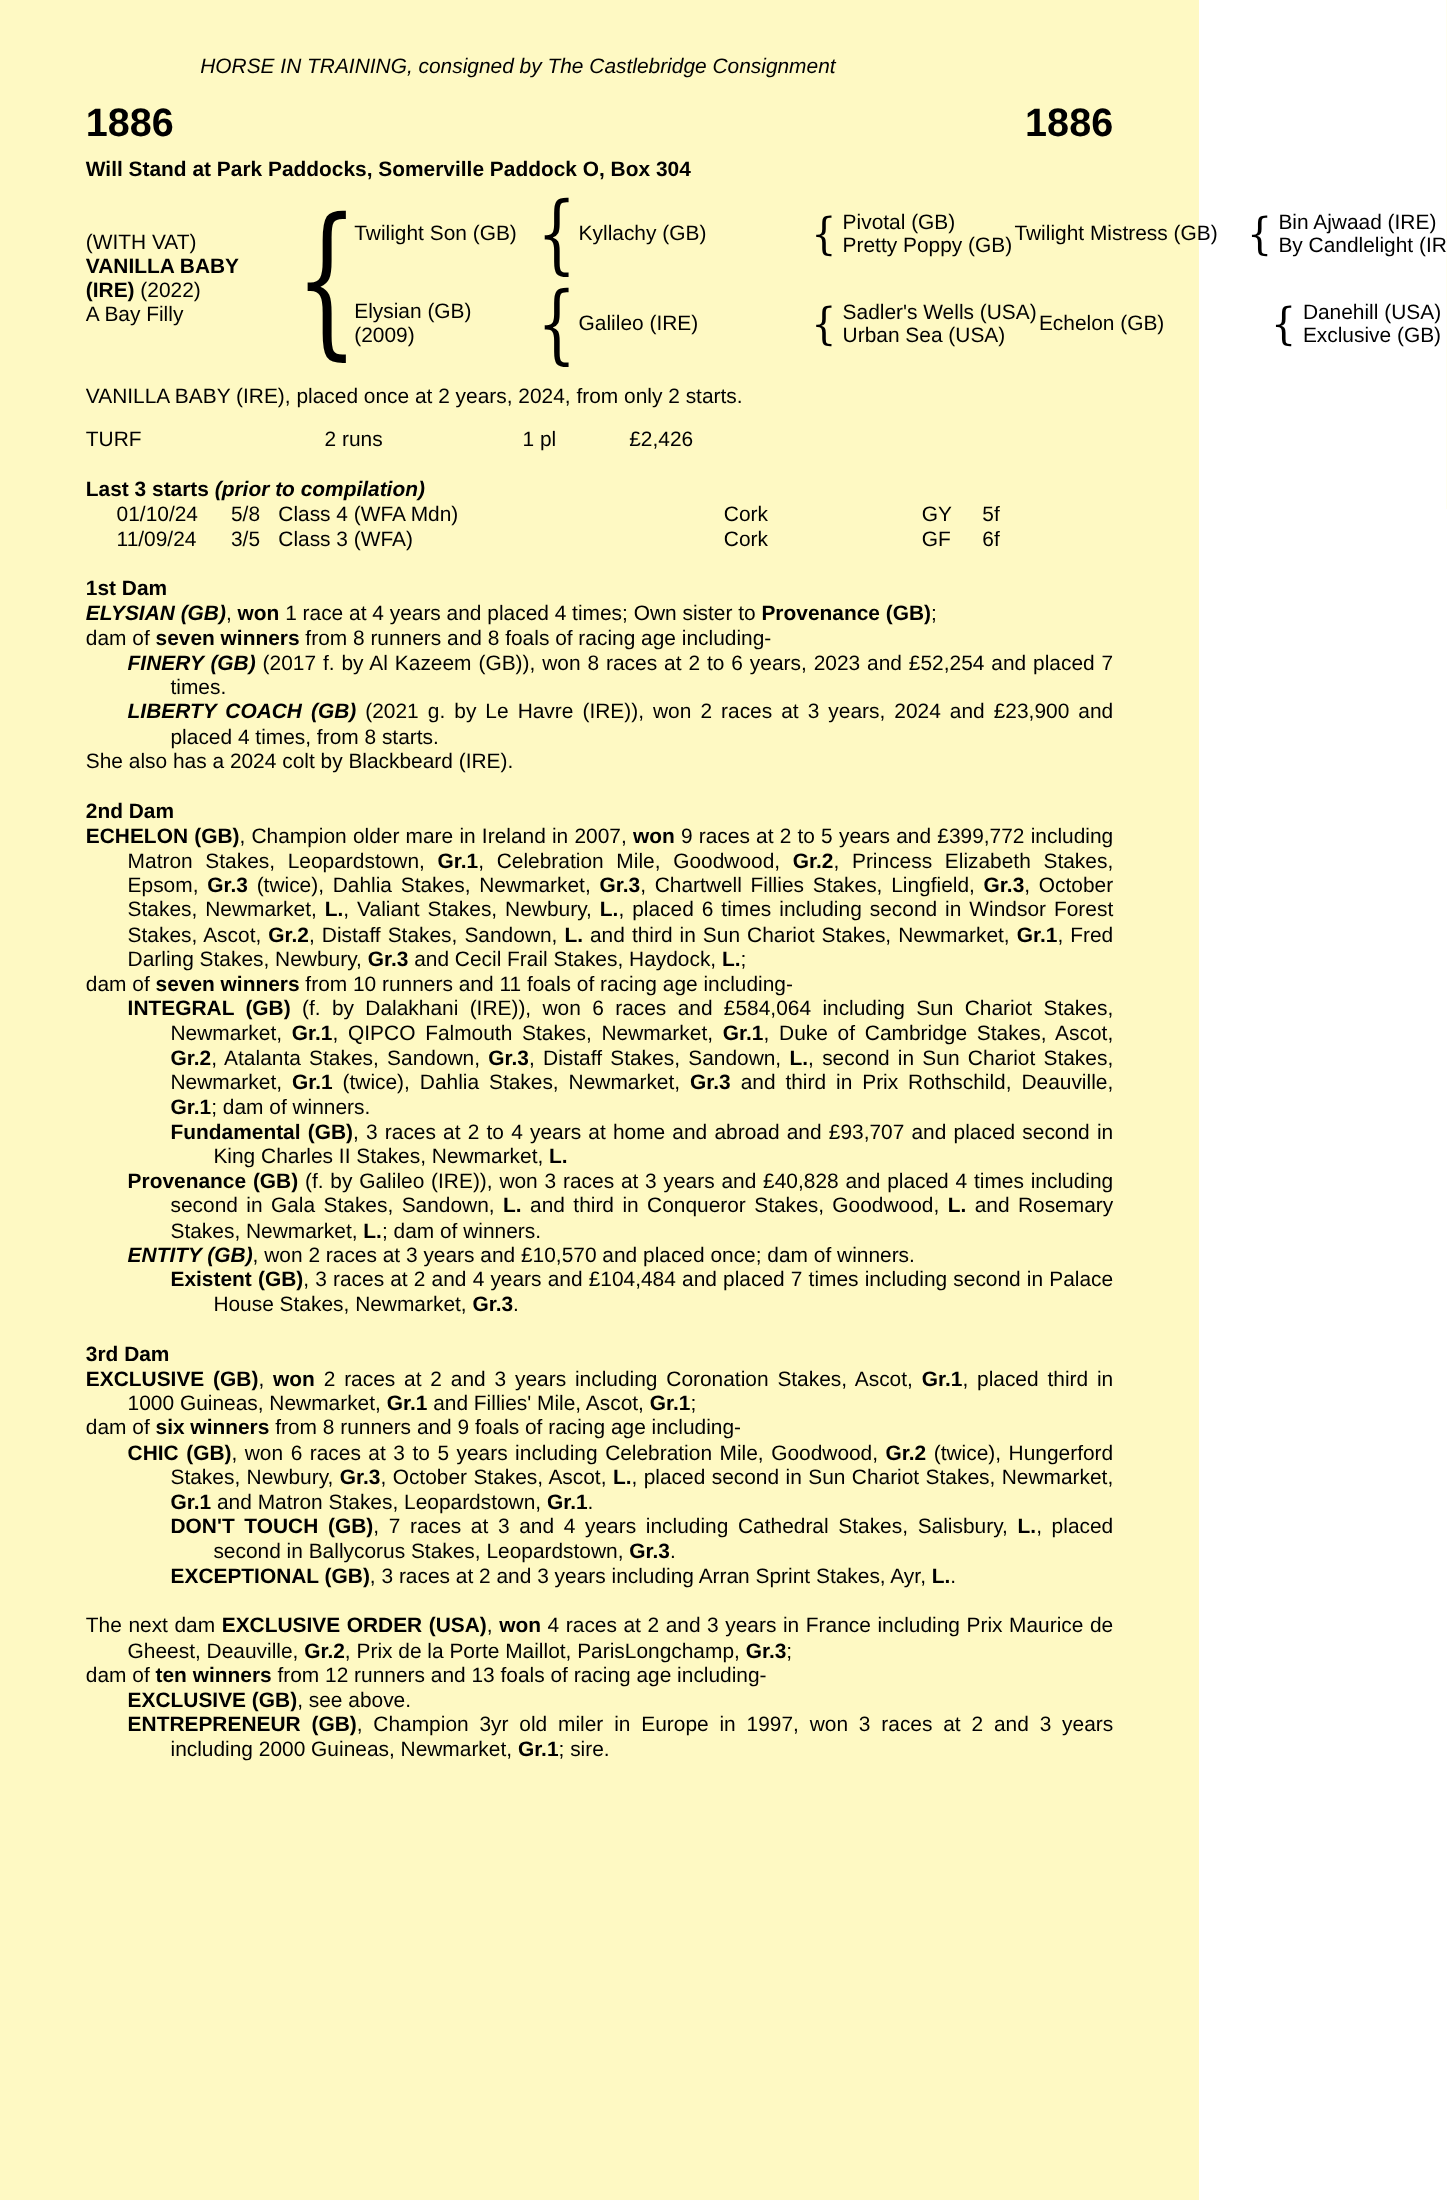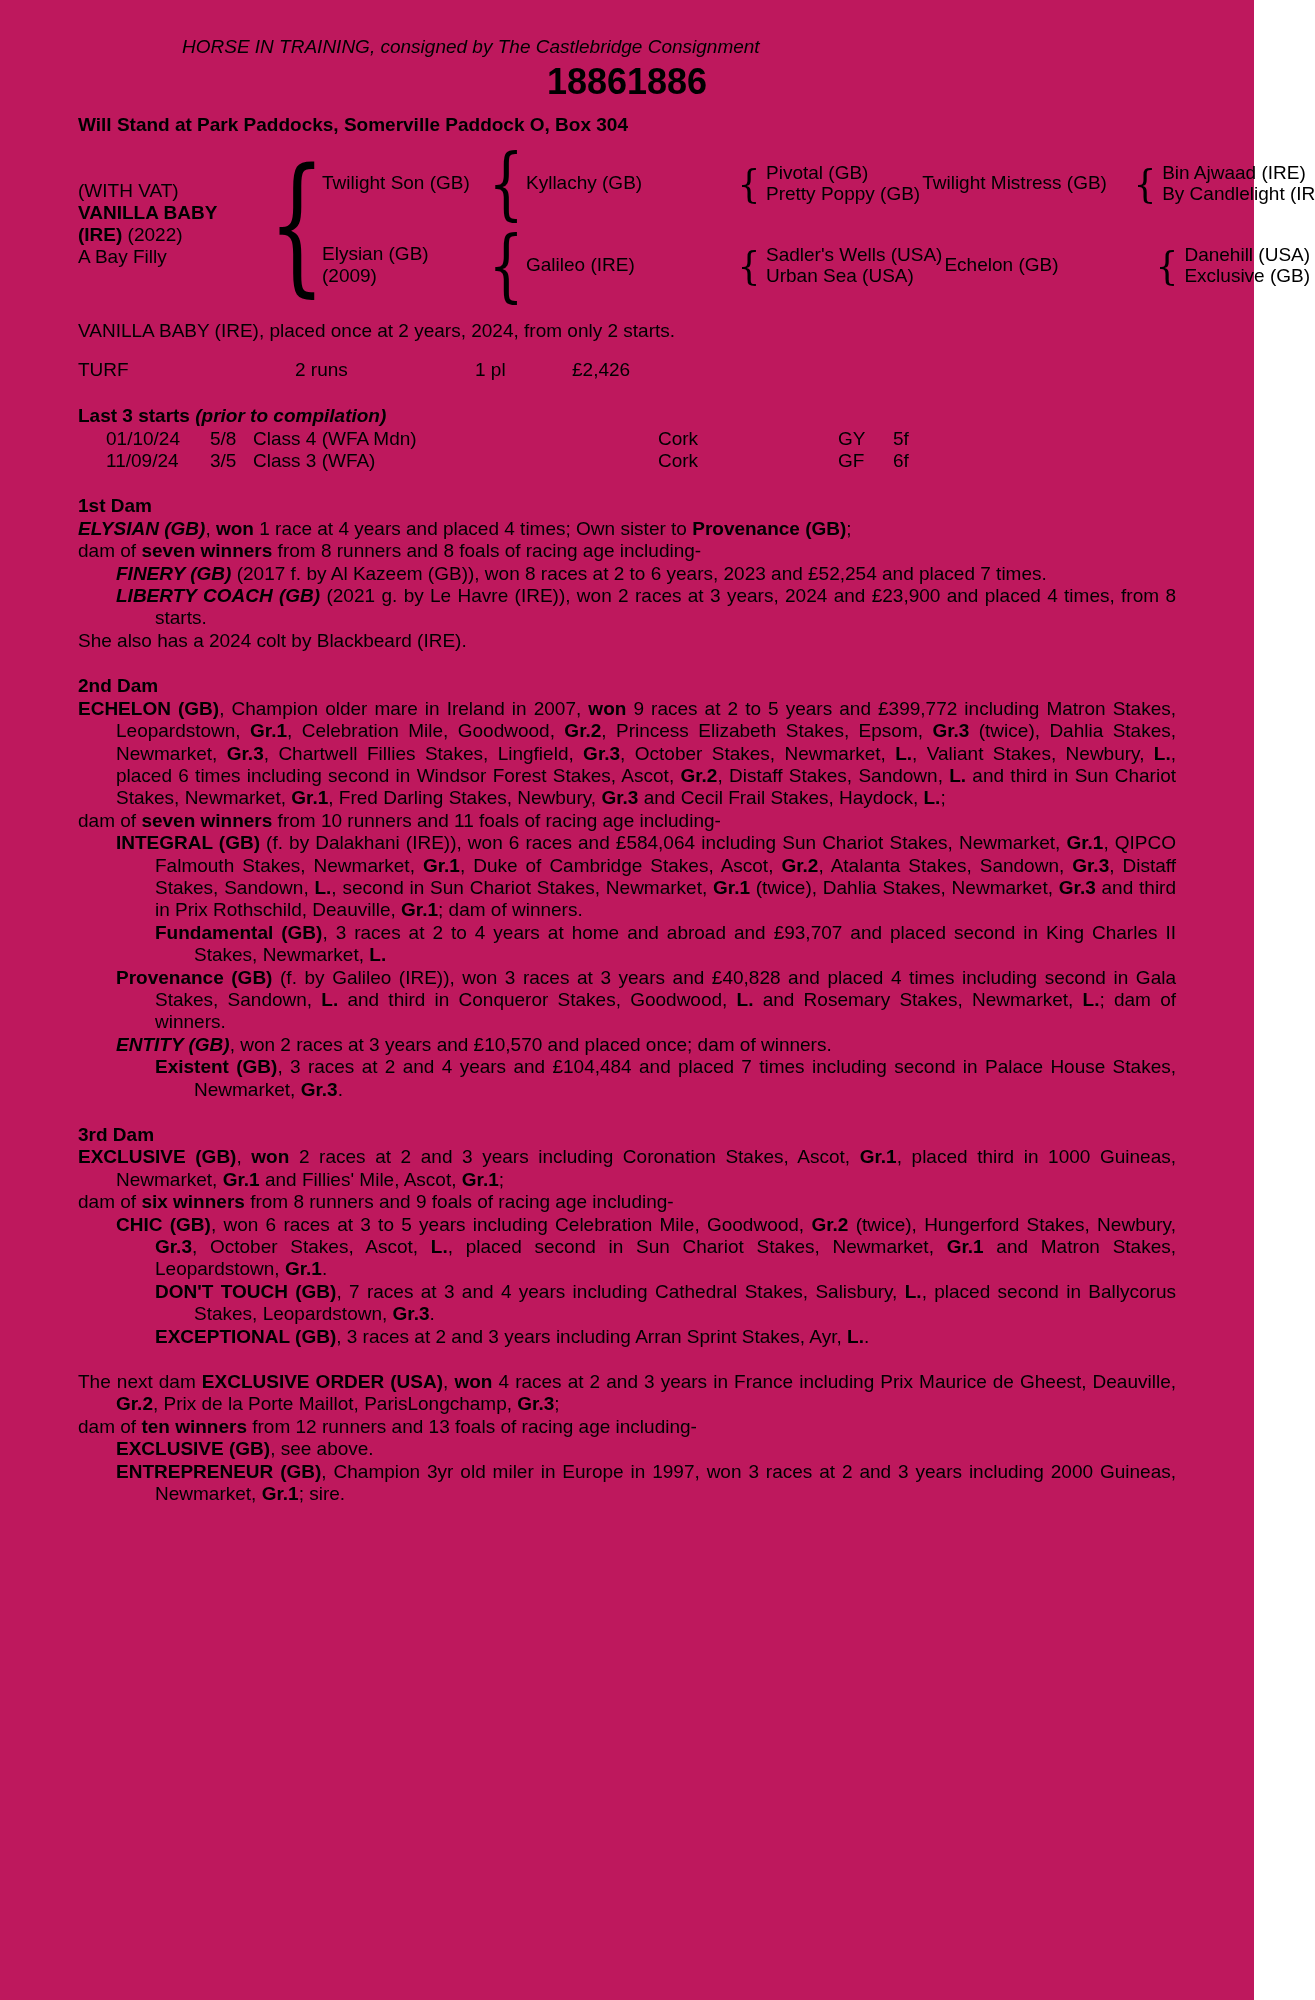--- a/index.html
+++ b/index.html
@@ -1,33 +1,33 @@
 <!DOCTYPE html>
 <html><head>
 <meta charset="utf-8">
 <style>
   * { margin: 0; padding: 0; box-sizing: border-box; }
   html, body { background: #ffffff; }
   .page {
-    width: 1254px;
+    width: 1090px;
     min-height: 2000px;
-    padding: 36px 78px 40px 78px;
+    padding: 50px 78px 40px 78px;
     font-family: "Liberation Sans", "DejaVu Sans", sans-serif;
     font-size: 19px;
     line-height: 22.4px;
     color: #000;
-    background: #be185d;
+    background: #fef9c3;
   }
   .b { font-weight: 700; }
   .i { font-style: italic; font-weight: bold; }
 
   .top-italic { font-style: italic; font-size: 19px; padding-left: 104px; }
   .lot-row {
-    display: flex; justify-content: center; align-items: baseline;
-    font-size: 36px; font-weight: 700; line-height: 1.1; margin-top: 4px;
+    display: flex; justify-content: space-between; align-items: baseline;
+    font-size: 36px; font-weight: 700; line-height: 1.1; margin-top: 20px;
   }
   .stand-line { font-weight: 700; font-size: 19px; margin-top: 12px; }
 
   
   .pedigree { display: flex; align-items: center; margin-top: 8px; }
   .ped-subject { width: 200px; flex: 0 0 auto; }
   .ped-subject > div { line-height: 22px; }
   .ped-node { display: flex; align-items: center; }
   .g1name { width: 170px; flex: 0 0 auto; }
   .g2name { width: 212px; flex: 0 0 auto; }

